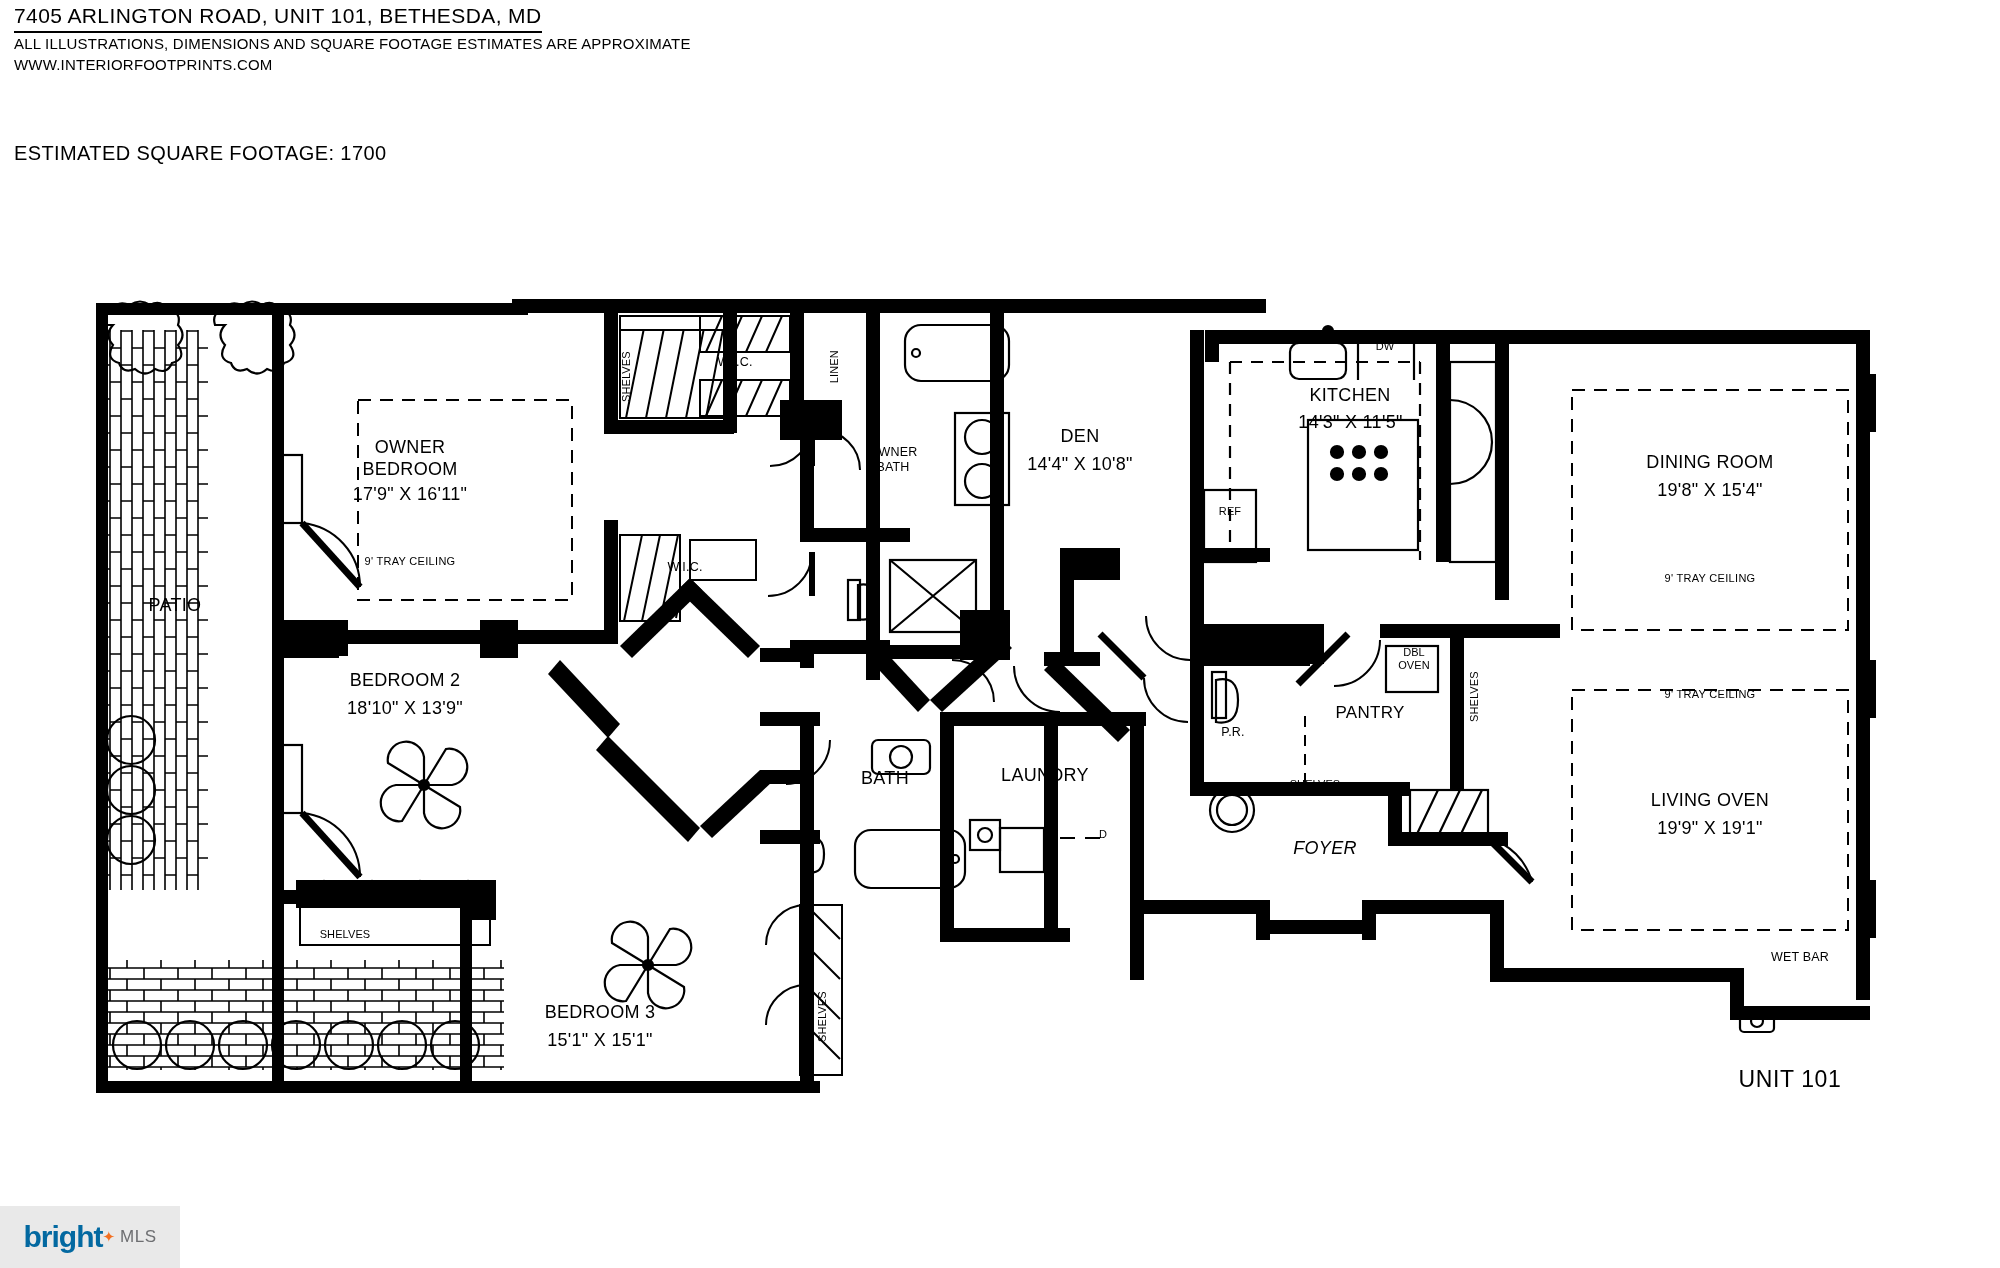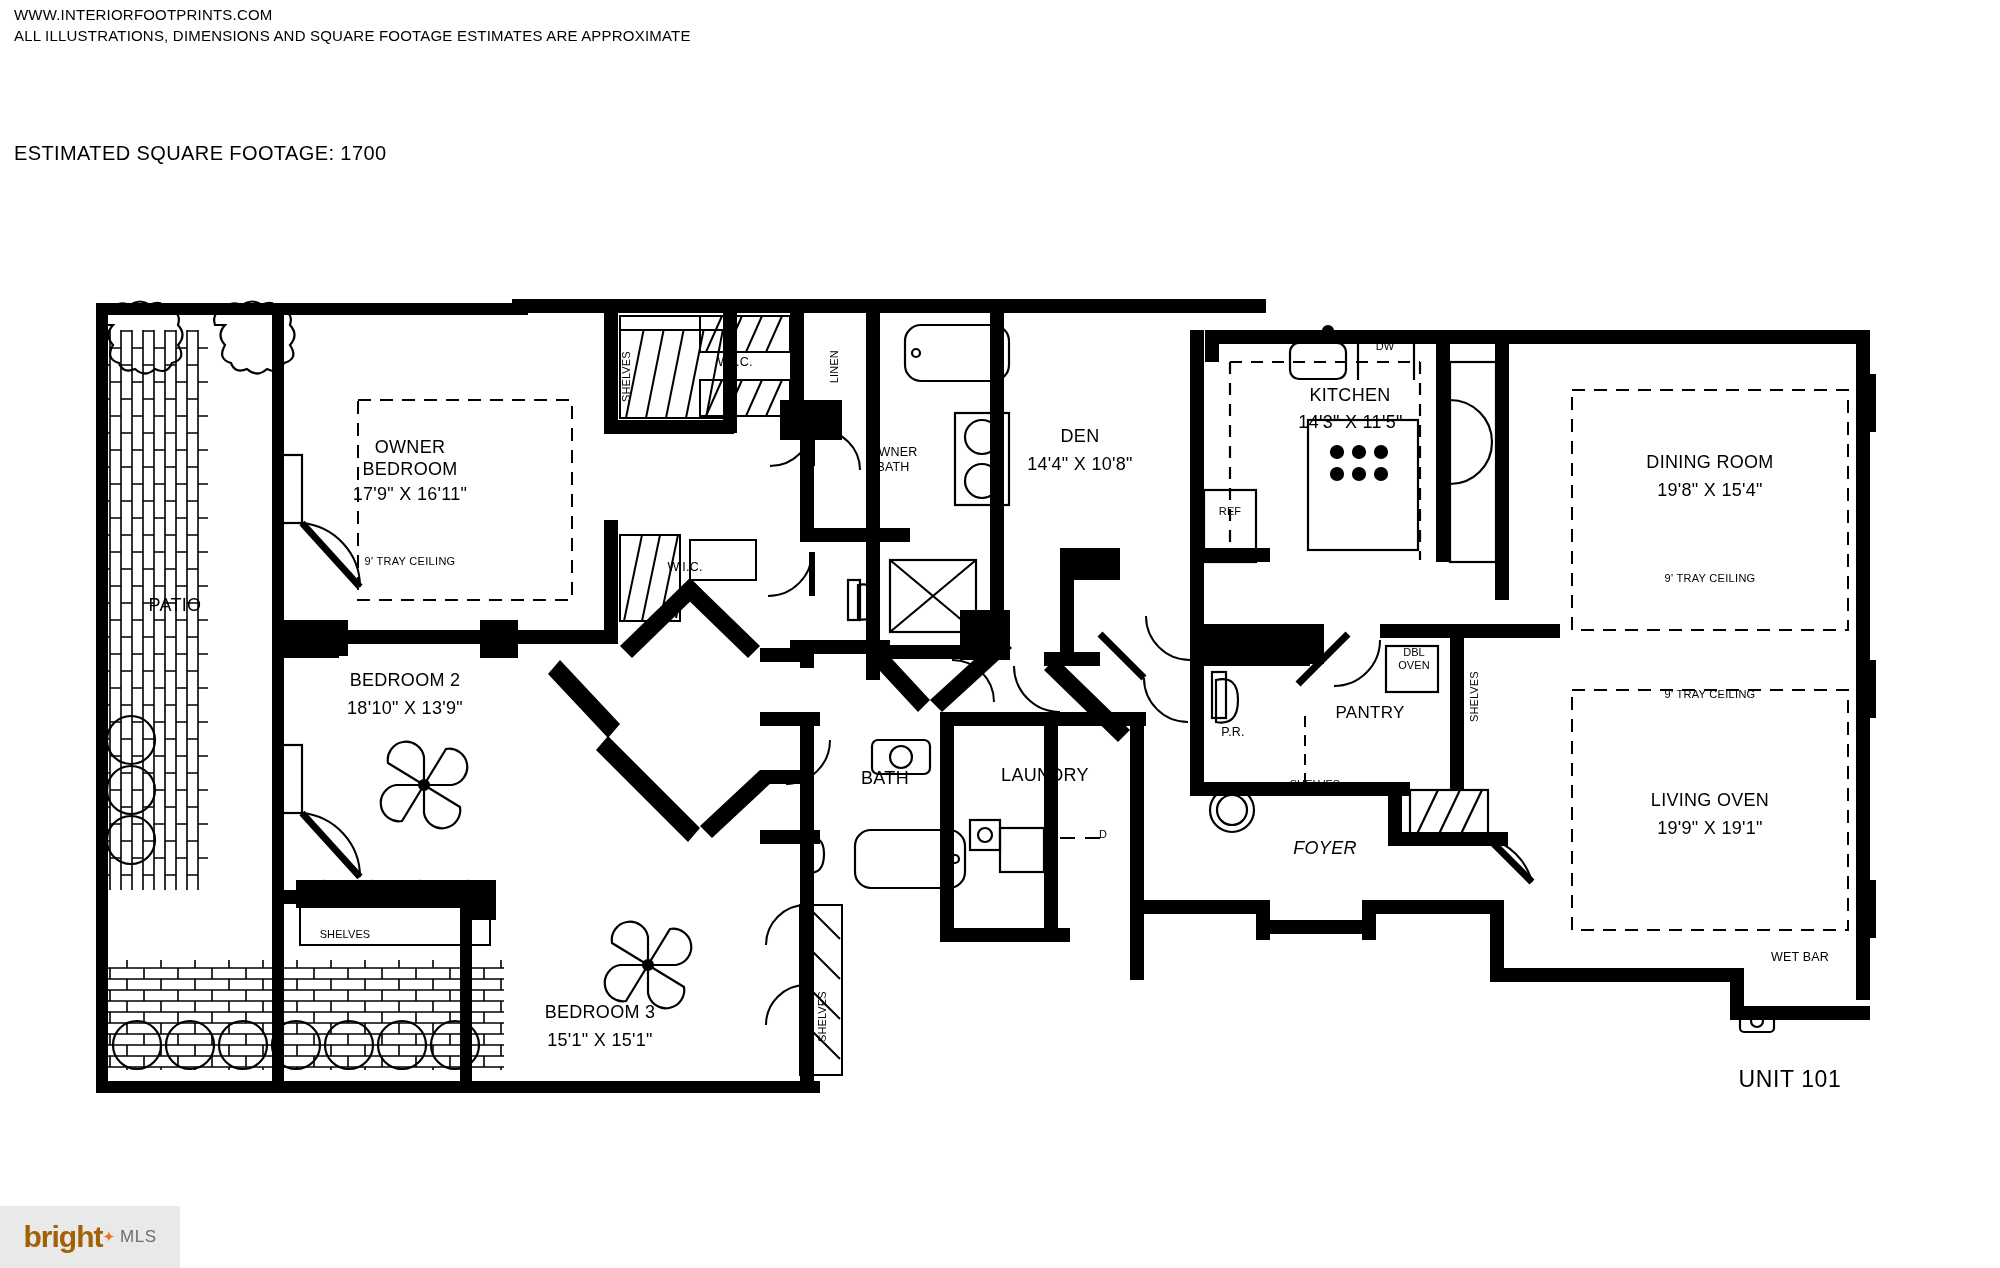--- a/index.html
+++ b/index.html
@@ -25,30 +25,31 @@
   .lbl.sm{font-size:12.5px;letter-spacing:.2px;}
   .lbl.xs{font-size:11px;letter-spacing:.1px;}
   .lbl.tray{font-size:11px;letter-spacing:.3px;}
   .lbl.unit{font-size:23px;letter-spacing:.6px;}
   .rot{transform-origin:50% 50%;}
 
   
   #logo{position:absolute;left:0;bottom:0;width:180px;height:62px;
         background:#e9e9e9;display:flex;align-items:center;
         justify-content:center;}
-  #logo .bt{font-size:30px;font-weight:bold;color:#a16207;letter-spacing:-1px;}
+  #logo .bt{font-size:30px;font-weight:bold;color:#0369a1;letter-spacing:-1px;}
   #logo .star{color:#f37021;font-size:15px;vertical-align:super;}
   #logo .mls{font-size:17px;color:#6d6e71;margin-left:5px;letter-spacing:.5px;}
 </style>
 </head>
 <body>
 
 <div id="header">
+  <div id="title">7405 ARLINGTON ROAD, UNIT 101, BETHESDA, MD</div>
+  <div class="hline">ALL ILLUSTRATIONS, DIMENSIONS AND SQUARE FOOTAGE ESTIMATES ARE APPROXIMATE</div>
   <div class="hline">WWW.INTERIORFOOTPRINTS.COM</div>
-  <div class="hline">ALL ILLUSTRATIONS, DIMENSIONS AND SQUARE FOOTAGE ESTIMATES ARE APPROXIMATE</div>
 </div>
 <div id="sqft">ESTIMATED SQUARE FOOTAGE: 1700</div>
 
 <div id="plan">
 <svg width="2000" height="1268" viewBox="0 0 2000 1268" xmlns="http://www.w3.org/2000/svg">
   <defs>
 
     <pattern id="brick" width="34" height="22" patternUnits="userSpaceOnUse">
       <rect width="34" height="22" fill="#fff"></rect>
       <g stroke="#000" stroke-width="1.6" fill="none">

